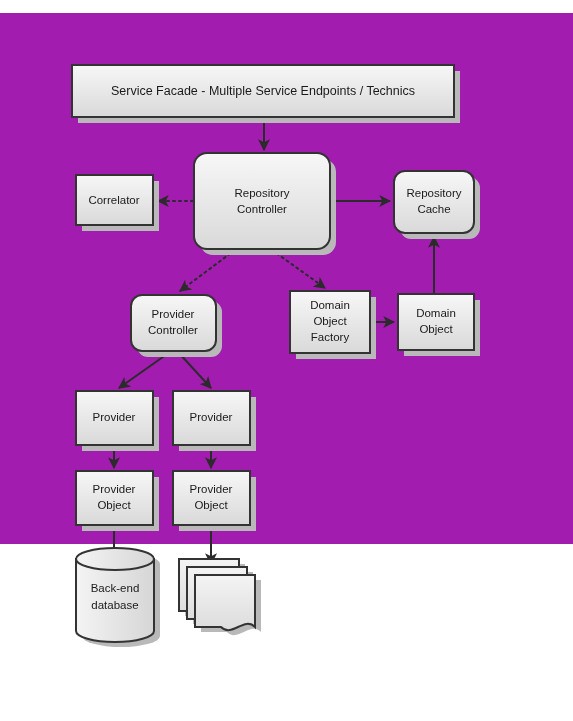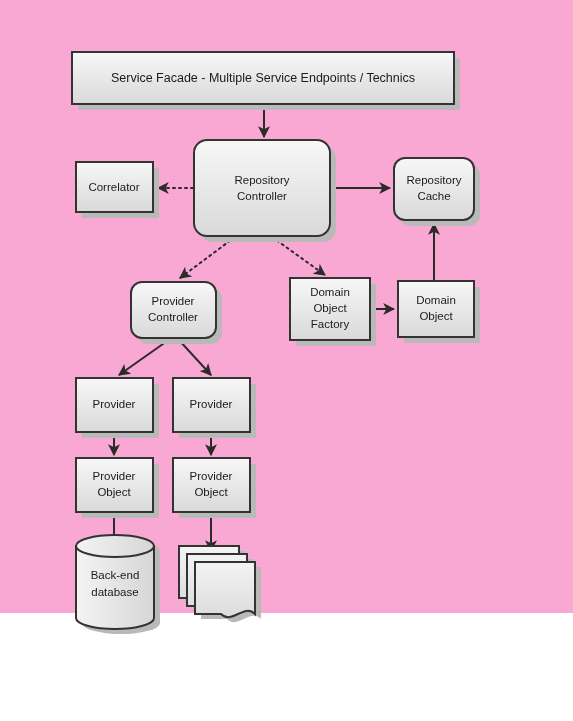--- a/index.html
+++ b/index.html
@@ -9,22 +9,23 @@
   }
   body {
     width: 573px;
     height: 721px;
     font-family: "Liberation Sans", sans-serif;
     overflow: hidden;
   }
   #diagram-root {
     position: relative;
     width: 573px;
-    height: 613px;
-    background: #f9a8d4;
+    height: 531px;
+    background: #a21caf;
+    margin-top: 13px;
   }
   svg#diagram-svg {
     display: block;
     width: 573px;
     height: 721px;
   }
   .node-label {
     font-family: "Liberation Sans", sans-serif;
     font-size: 11.5px;
     fill: #1a1a1a;

